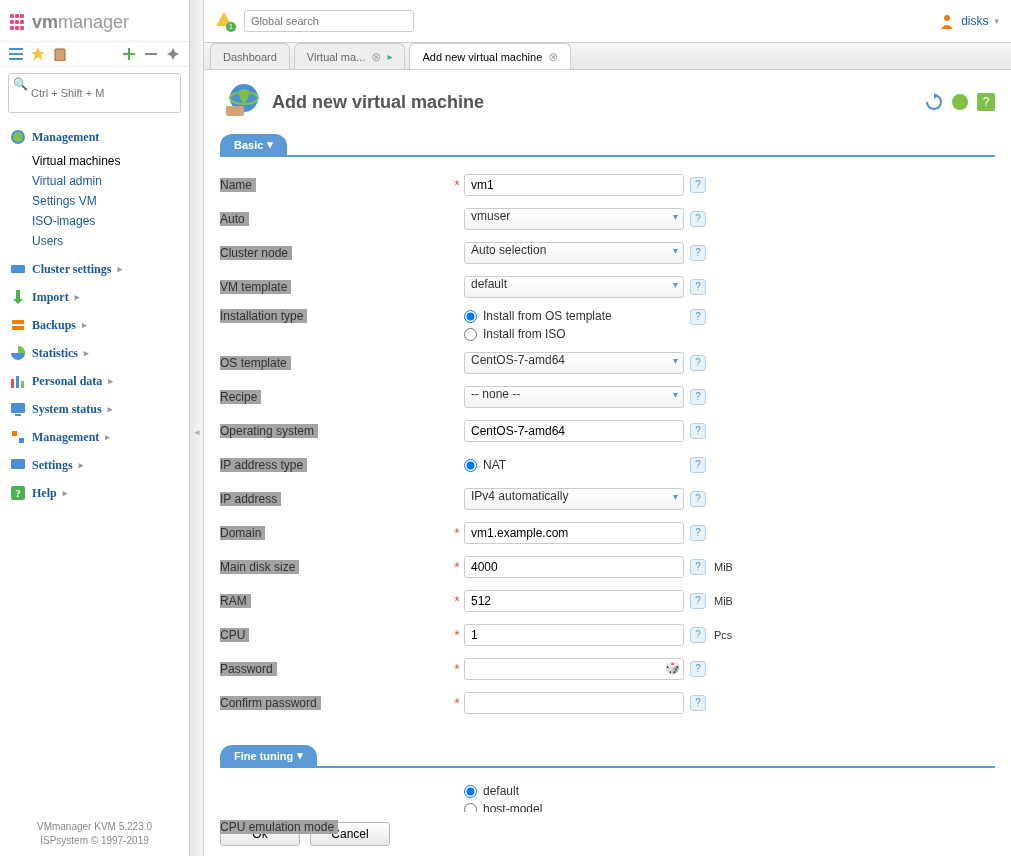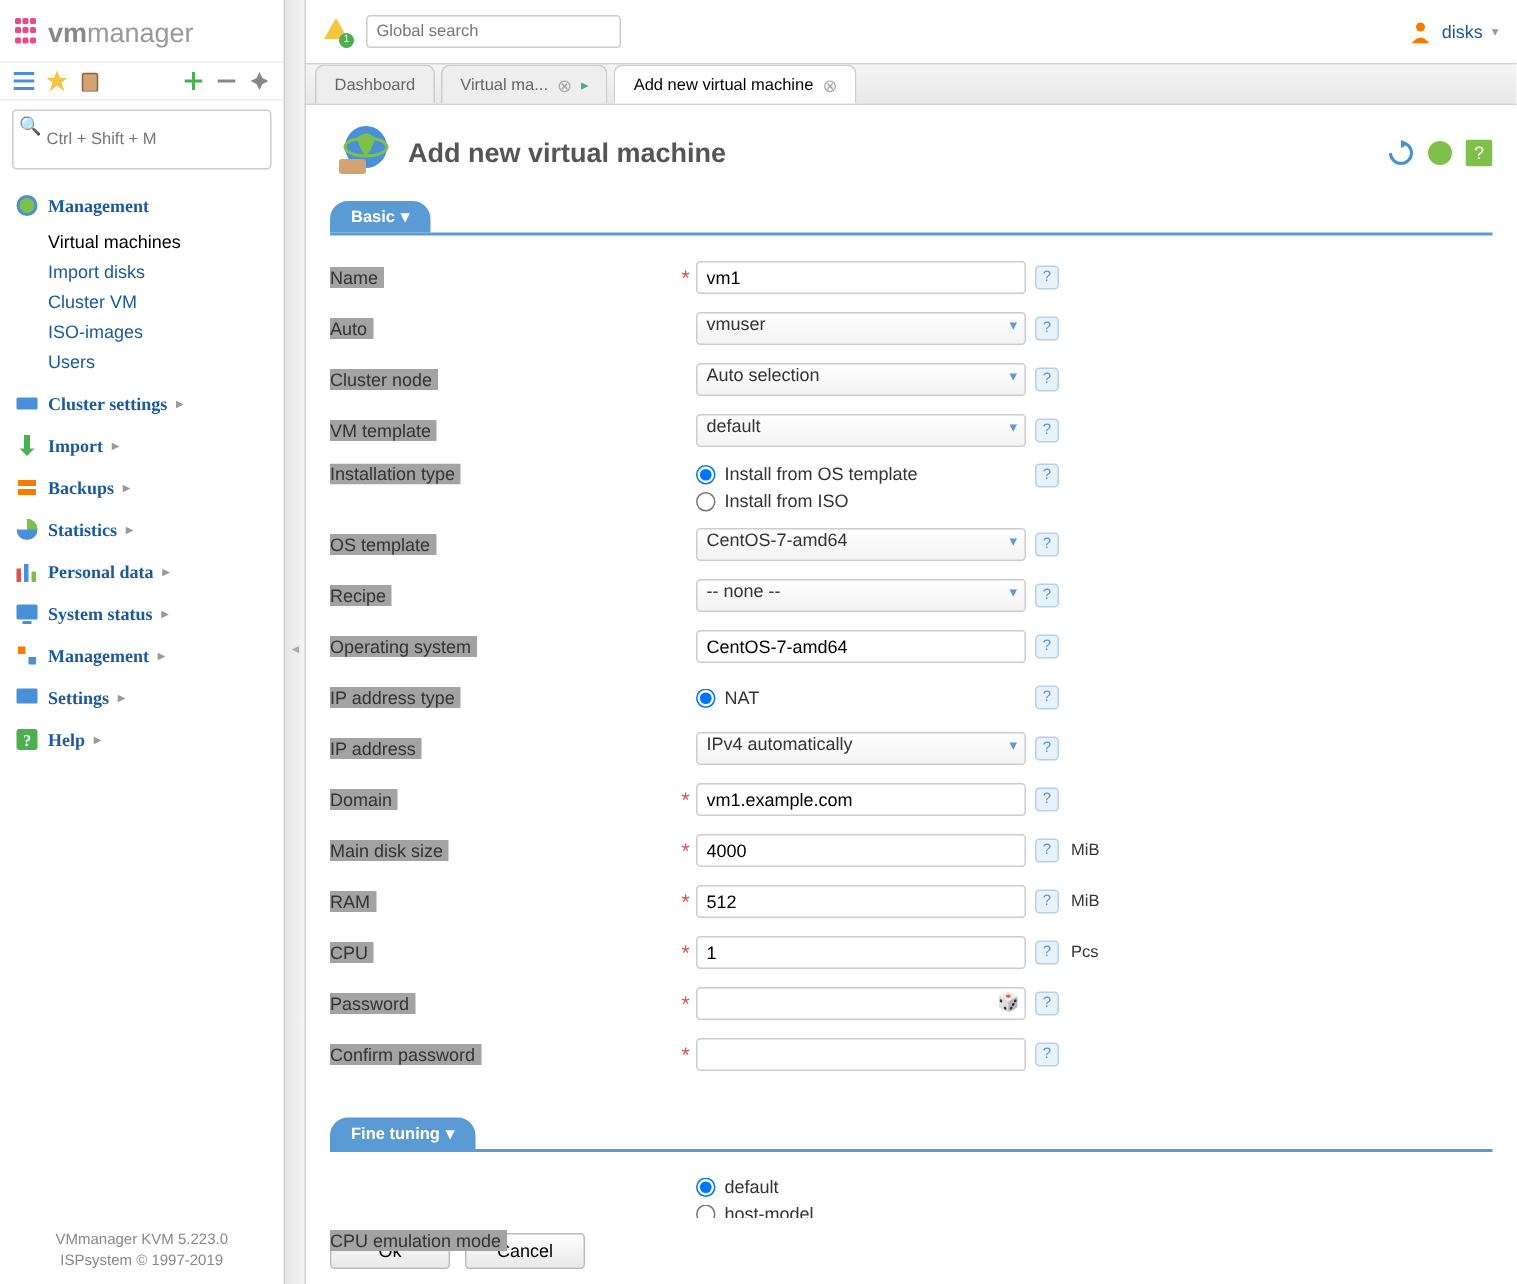--- a/index.html
+++ b/index.html
@@ -15,21 +15,21 @@
 .app { display: flex; height: 100%; }
 
 
 .sidebar {
   width: 190px;
   background: #fff;
   border-right: 1px solid #d0d0d0;
   display: flex;
   flex-direction: column;
 }
-.logo-area { padding: 12px 10px 8px; display: flex; align-items: flex-start; gap: 4px; }
+.logo-area { padding: 12px 10px 8px; display: flex; align-items: center; gap: 4px; }
 .logo-dots { display: inline-flex; flex-wrap: wrap; width: 18px; height: 18px; gap: 1px; }
 .logo-dots span { width: 4px; height: 4px; background: #e94b86; border-radius: 1px; }
 .logo-text { color: #999; font-size: 18px; font-weight: 300; }
 .logo-text b { color: #888; font-weight: 600; }
 
 .toolbar-row {
   display: flex;
   align-items: center;
   padding: 4px 8px;
   border-top: 1px solid #eee;
@@ -292,22 +292,22 @@
       <div class="nav-section">
         <div class="nav-head">
           <svg class="nav-icon" width="16" height="16">
               <circle cx="8" cy="8" r="7" fill="#4a90d9"></circle>
               <circle cx="8" cy="8" r="5" fill="#7fc04a"></circle>
             </svg>
           <span>Management</span>
         </div>
         <div class="nav-sub">
           <a href="#" class="active">Virtual machines</a>
-          <a href="#">Import disks</a>
-          <a href="#">Cluster VM</a>
+          <a href="#">Virtual admin</a>
+          <a href="#">Settings VM</a>
           <a href="#">ISO-images</a>
           <a href="#">Users</a>
         </div>
       </div>
       <div class="nav-head">
         <svg class="nav-icon" width="16" height="16">
             <rect x="1" y="4" width="14" height="8" rx="1" fill="#4a90d9"></rect>
           </svg>
         <span>Cluster settings</span>
           <span class="chev">▸</span>

